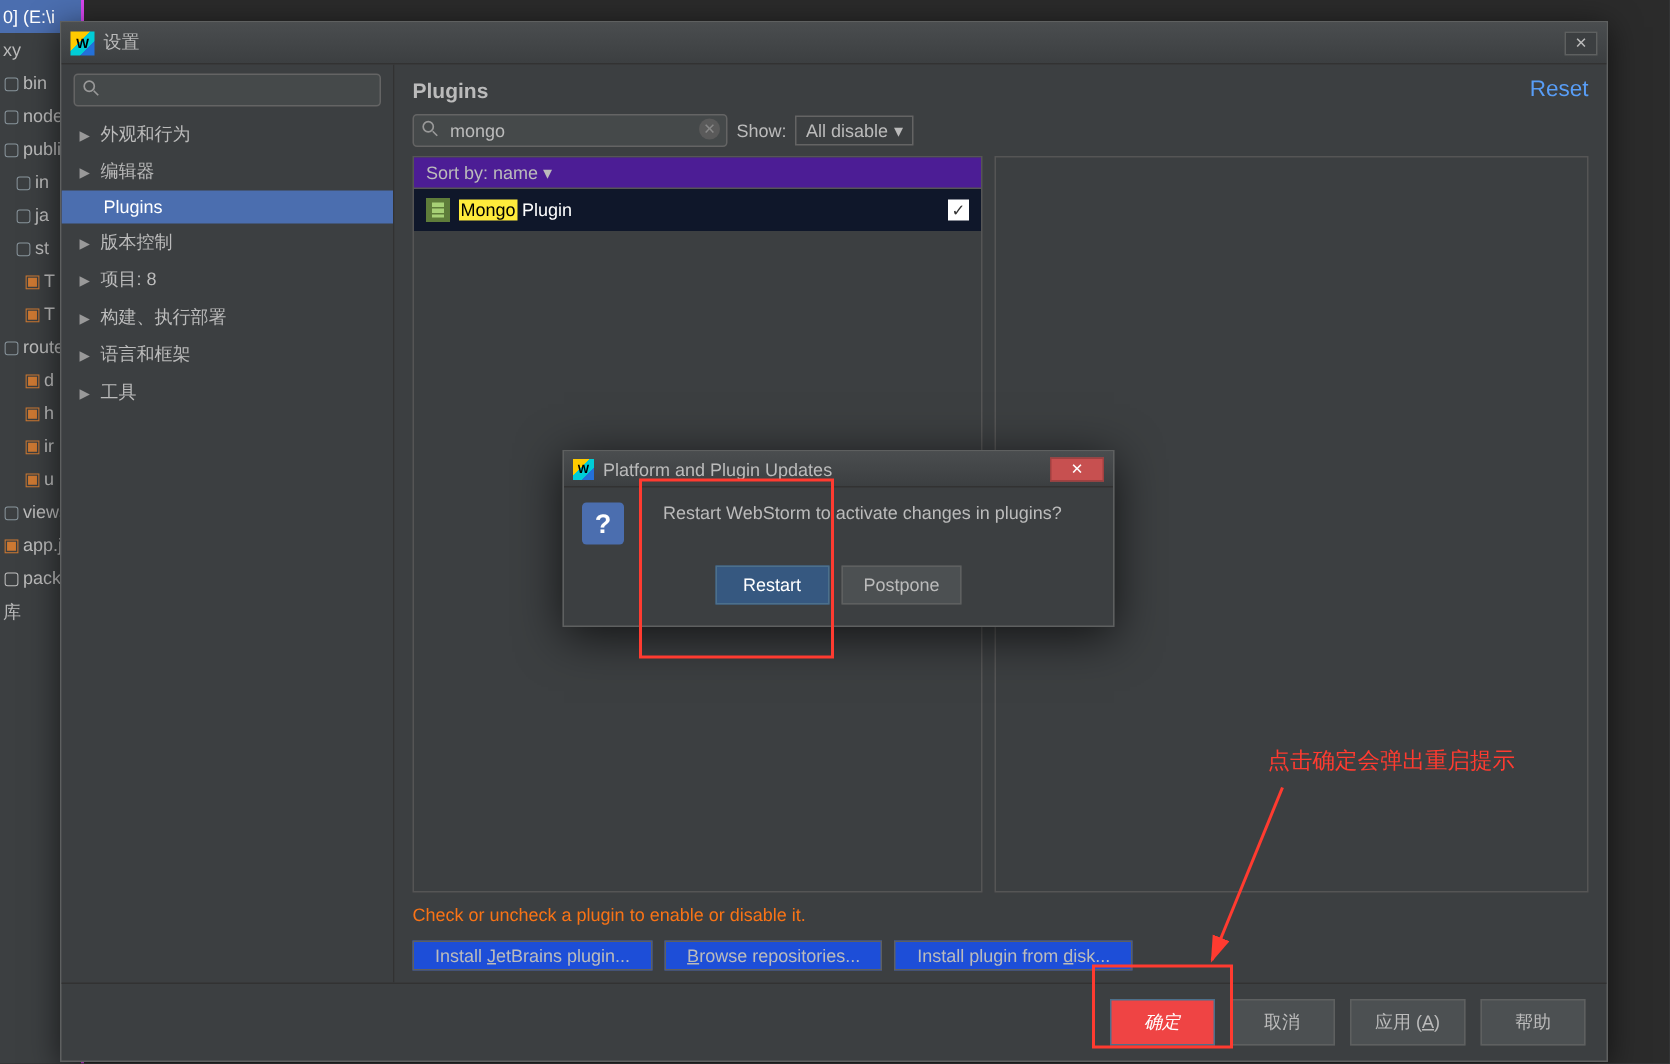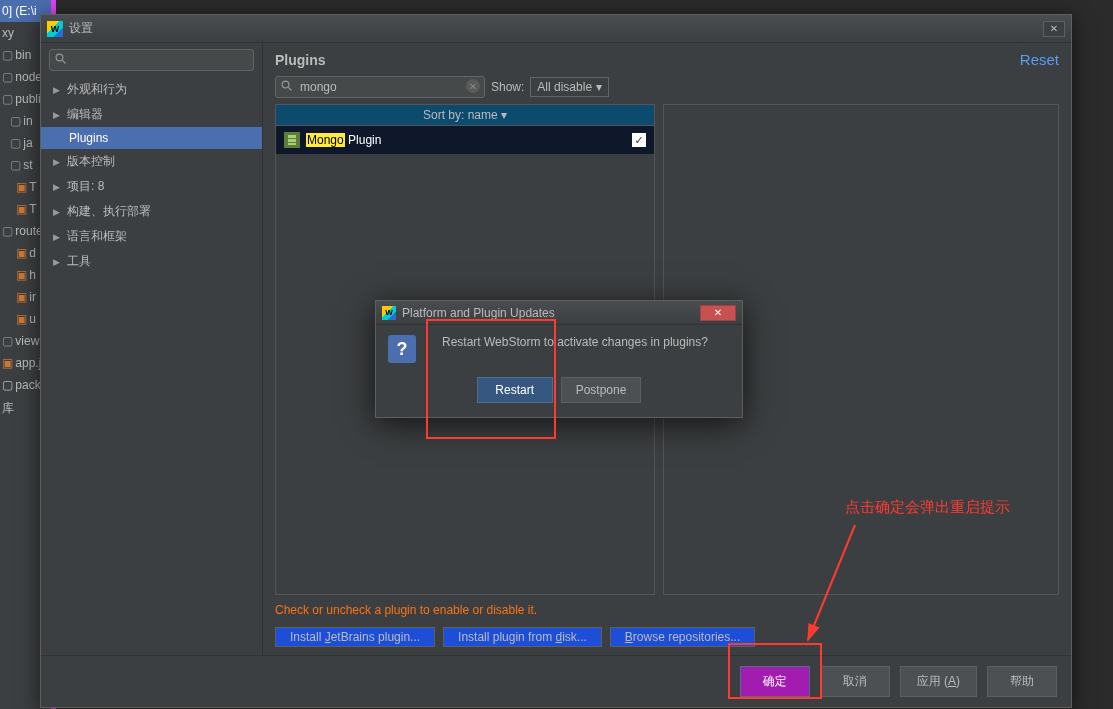--- a/index.html
+++ b/index.html
@@ -1,19 +1,19 @@
 <!DOCTYPE html>
 <html><head>
   <meta charset="utf-8">
   <style>
     * { margin: 0; padding: 0; box-sizing: border-box; font-family: "Microsoft YaHei", Arial, sans-serif; font-size: 12px; }
     body { background: #2b2b2b; width: 1113px; height: 709px; overflow: hidden; position: relative; }
 
     
-    .bg-tree { position: absolute; left: 0; top: 0; width: 56px; height: 709px; background: #3c3f41; border-right: 5px solid #d946ef; overflow: hidden; }
+    .bg-tree { position: absolute; left: 0; top: 0; width: 56px; height: 709px; background: #3c3f41; border-right: 2px solid #d946ef; overflow: hidden; }
     .bg-tree-item { color: #bbbbbb; padding: 4px 2px; font-size: 11px; white-space: nowrap; display: flex; align-items: center; gap: 2px; }
     .bg-tree-item .folder-icon { color: #87939A; }
     .bg-tree-item .js-icon { color: #cc7832; }
 
     
     .settings-dialog {
       position: absolute;
       left: 40px; top: 14px;
       width: 1032px; height: 694px;
       background: #3c3f41;
@@ -109,21 +109,21 @@
     .show-dropdown {
       background: #3c3f41; color: #bbbbbb;
       border: 1px solid #646464;
       padding: 2px 6px;
       cursor: pointer;
       display: flex; align-items: center; gap: 4px;
     }
 
     .plugin-list-area { display: flex; gap: 8px; flex: 1; }
     .plugin-list { width: 380px; background: #3c3f41; border: 1px solid #555; display: flex; flex-direction: column; }
-    .sort-header { background: #0c4a6e; color: #bbbbbb; padding: 3px 8px; text-align: center; border-bottom: 1px solid #555; cursor: pointer; }
+    .sort-header { background: #4c1d95; color: #bbbbbb; padding: 3px 8px; text-align: left; border-bottom: 1px solid #555; cursor: pointer; }
     .plugin-row {
       background: #0f172a; color: #fff;
       padding: 6px 8px;
       display: flex; align-items: center; gap: 6px;
     }
     .plugin-icon { width: 16px; height: 16px; }
     .plugin-name .hl { background: #ffeb3b; color: #000; padding: 0 1px; }
     .plugin-check { margin-left: auto; width: 14px; height: 14px; background: #fff; display: flex; align-items: center; justify-content: center; color: #333; font-size: 11px;}
     .plugin-detail { flex: 1; border: 1px solid #555; background: #3c3f41; }
 
@@ -144,21 +144,21 @@
       display: flex; justify-content: flex-end; gap: 10px;
     }
     .footer-btn {
       min-width: 70px;
       background: #4c5052;
       border: 1px solid #5e6060;
       color: #bbbbbb;
       padding: 6px 16px;
       cursor: pointer;
     }
-    .footer-btn.primary { background: #a21caf; border-color: #4c708c; color: #fff; }
+    .footer-btn.primary { background: #ef4444; border-color: #4c708c; color: #fff; font-style: italic; }
     .underline { text-decoration: underline; }
 
     
     .modal {
       position: absolute;
       left: 375px; top: 300px;
       width: 368px;
       background: #3c3f41;
       border: 1px solid #5e6060;
       box-shadow: 0 6px 30px rgba(0,0,0,0.7);
@@ -385,22 +385,22 @@
             <span class="plugin-check">✓</span>
           </div>
         </div>
         <div class="plugin-detail"></div>
       </div>
 
       <div class="hint-text">Check or uncheck a plugin to enable or disable it.</div>
 
       <div class="bottom-buttons">
         <button class="btn"><span>Install </span><span class="underline">J</span><span>etBrains plugin...</span></button>
+        <button class="btn"><span class="underline">B</span><span>rowse repositories...</span></button>
         <button class="btn"><span>Install plugin from </span><span class="underline">d</span><span>isk...</span></button>
-        <button class="btn"><span class="underline">B</span><span>rowse repositories...</span></button>
       </div>
     </div>
   </div>
 
   <div class="dialog-footer">
     <button class="footer-btn primary">确定</button>
     <button class="footer-btn">取消</button>
     <button class="footer-btn"><span>应用 (</span><span class="underline">A</span><span>)</span></button>
     <button class="footer-btn">帮助</button>
   </div>

